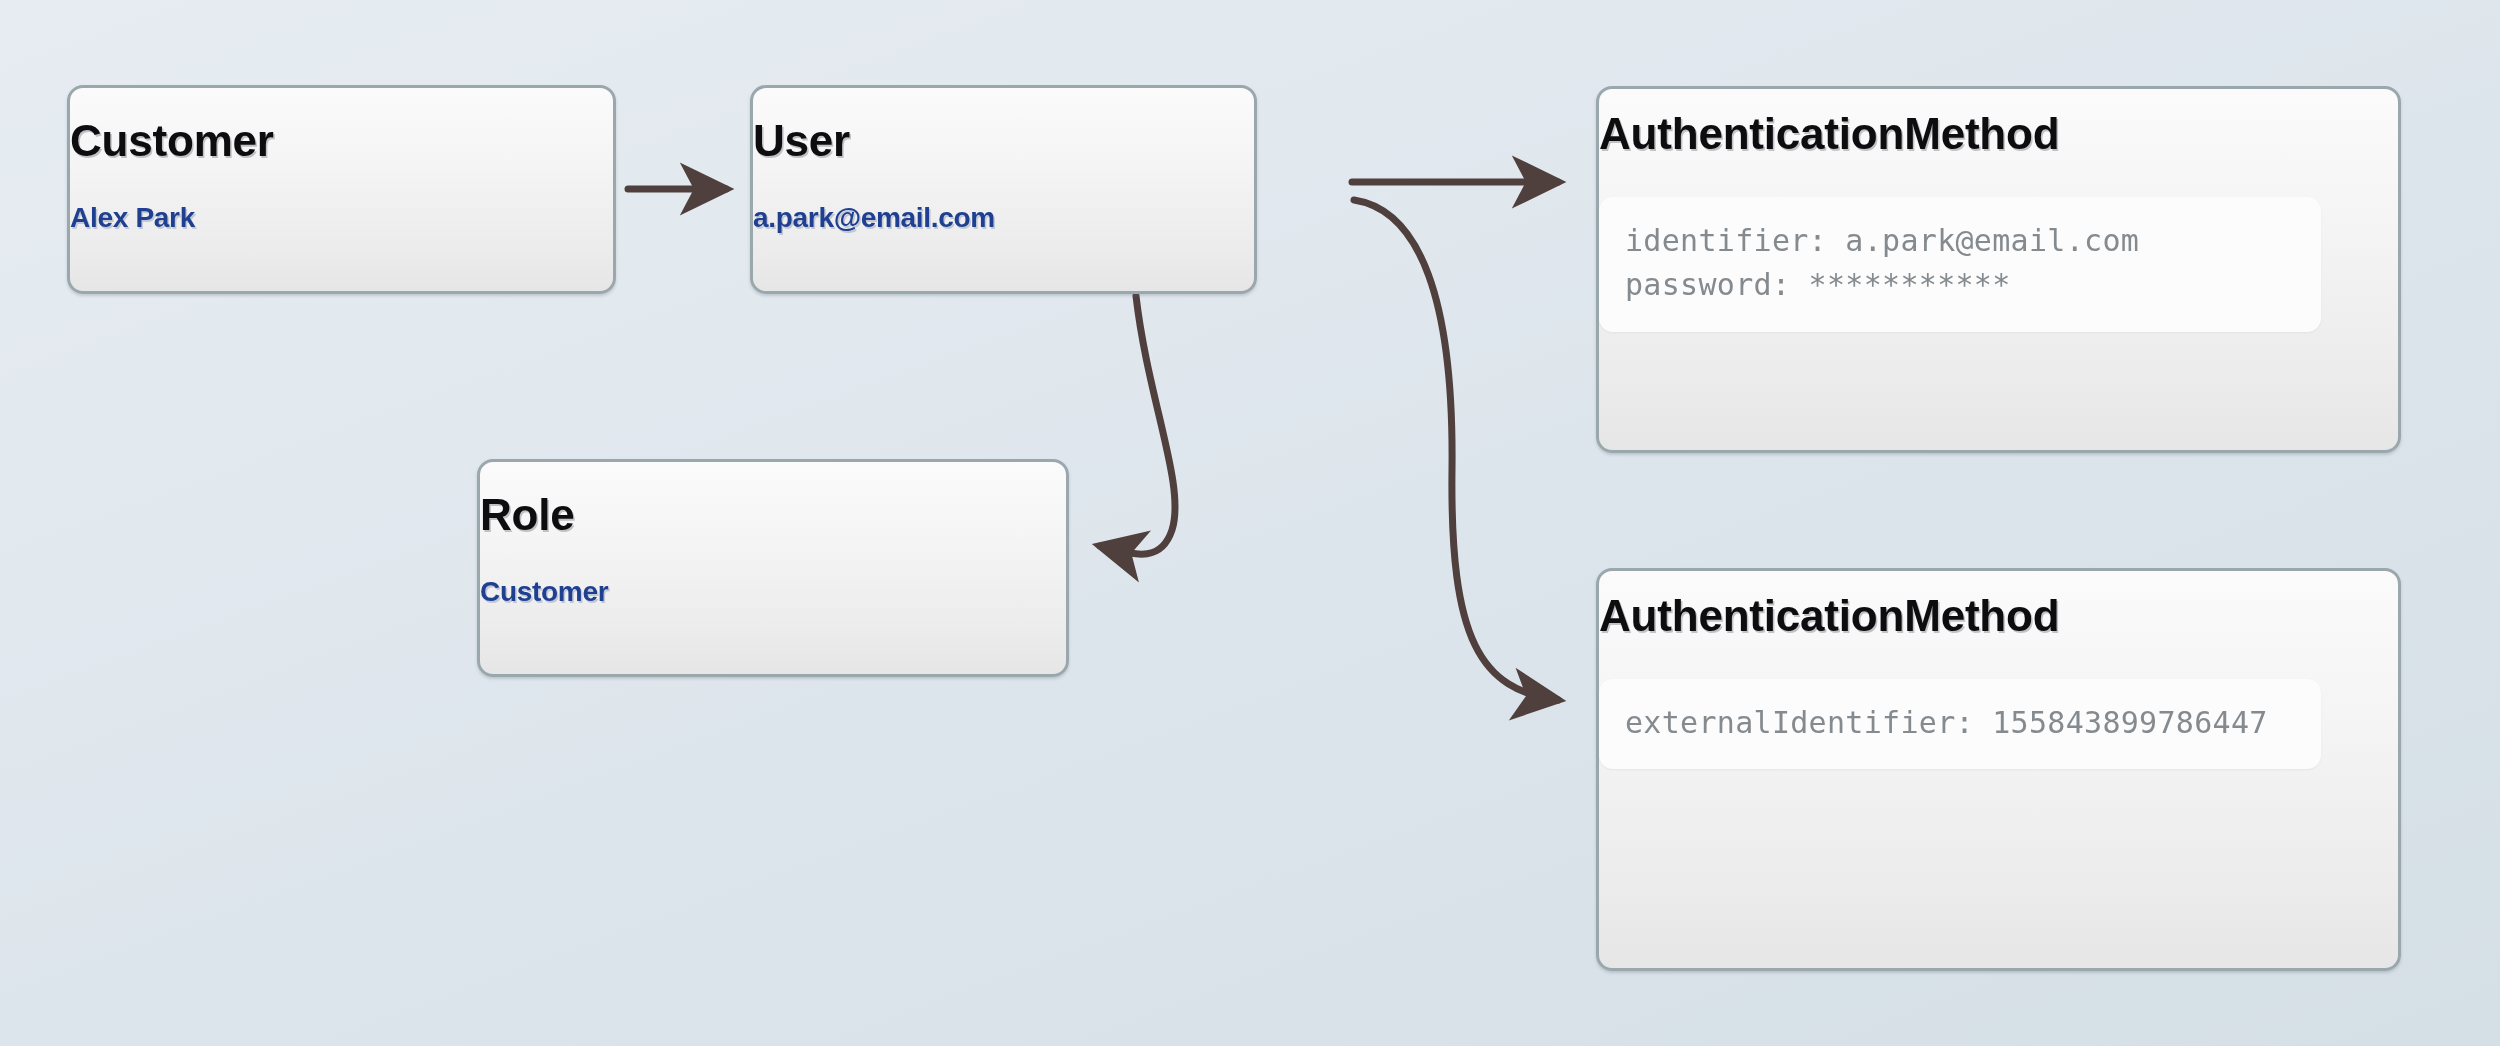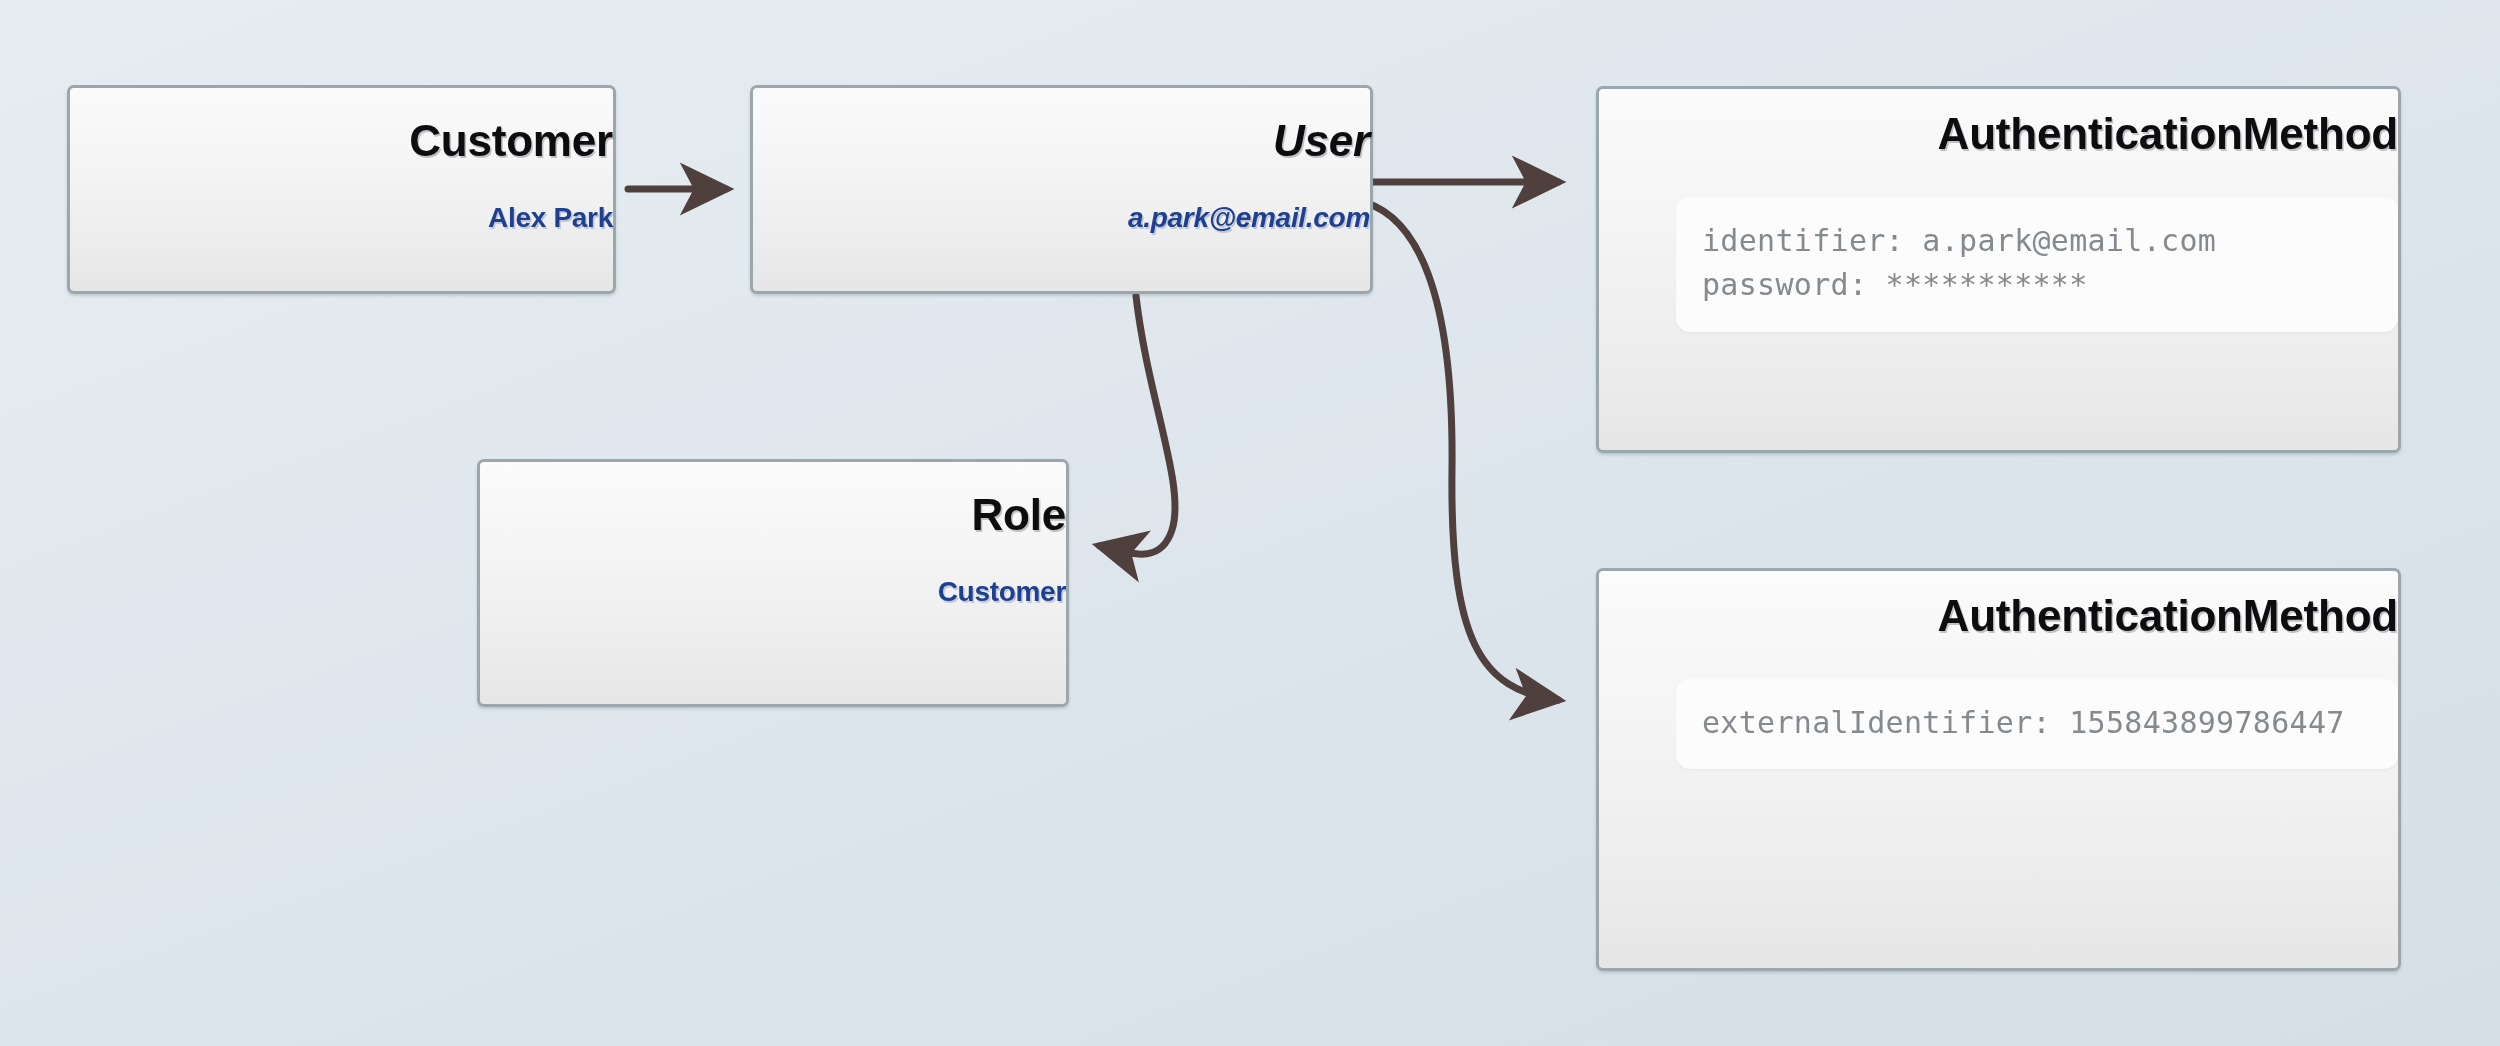--- a/index.html
+++ b/index.html
@@ -26,26 +26,26 @@
     height: 1046px;
     overflow: visible;
     pointer-events: none;
   }
 
   
   .node {
     position: absolute;
     box-sizing: border-box;
     border: 3px solid #9aa7ad;
-    border-radius: 7px;
+    border-radius: 16px;
     background: linear-gradient(180deg, #fbfbfc 0%, #f4f4f5 40%, #ececec 78%, #e6e6e6 100%);
     box-shadow: 0 2px 3px rgba(90,105,115,0.25);
     display: flex;
     flex-direction: column;
-    align-items: flex-end;
+    align-items: flex-start;
   }
   .node-type {
     font-weight: bold;
     color: #0d0d10;
     text-align: center;
     letter-spacing: -0.2px;
     text-shadow: 1.5px 1.5px 0 rgba(150,150,155,0.55);
     white-space: nowrap;
   }
   .node-name {
@@ -102,26 +102,26 @@
     <path d="M 1136,296 C 1148,400 1186,486 1172,530 C 1160,566 1130,553 1100,546" fill="none" stroke="#4f3f3d" stroke-width="7" stroke-linecap="round" marker-end="url(#arrowhead)"></path>
 
     <path d="M 1354,200 C 1420,210 1454,300 1452,470 C 1450,640 1480,690 1558,700" fill="none" stroke="#4f3f3d" stroke-width="7" stroke-linecap="round" marker-end="url(#arrowhead)"></path>
   </svg>
 
   <div class="node simple" style="left:67px; top:85px; width:549px; height:209px;">
     <div class="node-type">Customer</div>
     <div class="node-name">Alex Park</div>
   </div>
 
-  <div class="node simple" style="left:750px; top:85px; width:623px; height:209px;font-style:italic;">
+  <div class="node simple" style="left:750px; top:85px; width:507px; height:209px;">
     <div class="node-type">User</div>
     <div class="node-name">a.park@email.com</div>
   </div>
 
-  <div class="node simple" style="left:477px; top:459px; width:592px; height:248px;">
+  <div class="node simple" style="left:477px; top:459px; width:592px; height:218px;">
     <div class="node-type">Role</div>
     <div class="node-name">Customer</div>
   </div>
 
   <div class="node detail" style="left:1596px; top:86px; width:805px; height:367px;">
     <div class="node-type">AuthenticationMethod</div>
     <div class="attrs">
       <div class="attr-line">identifier: a.park@email.com</div>
       <div class="attr-line">password: ***********</div>
     </div>

